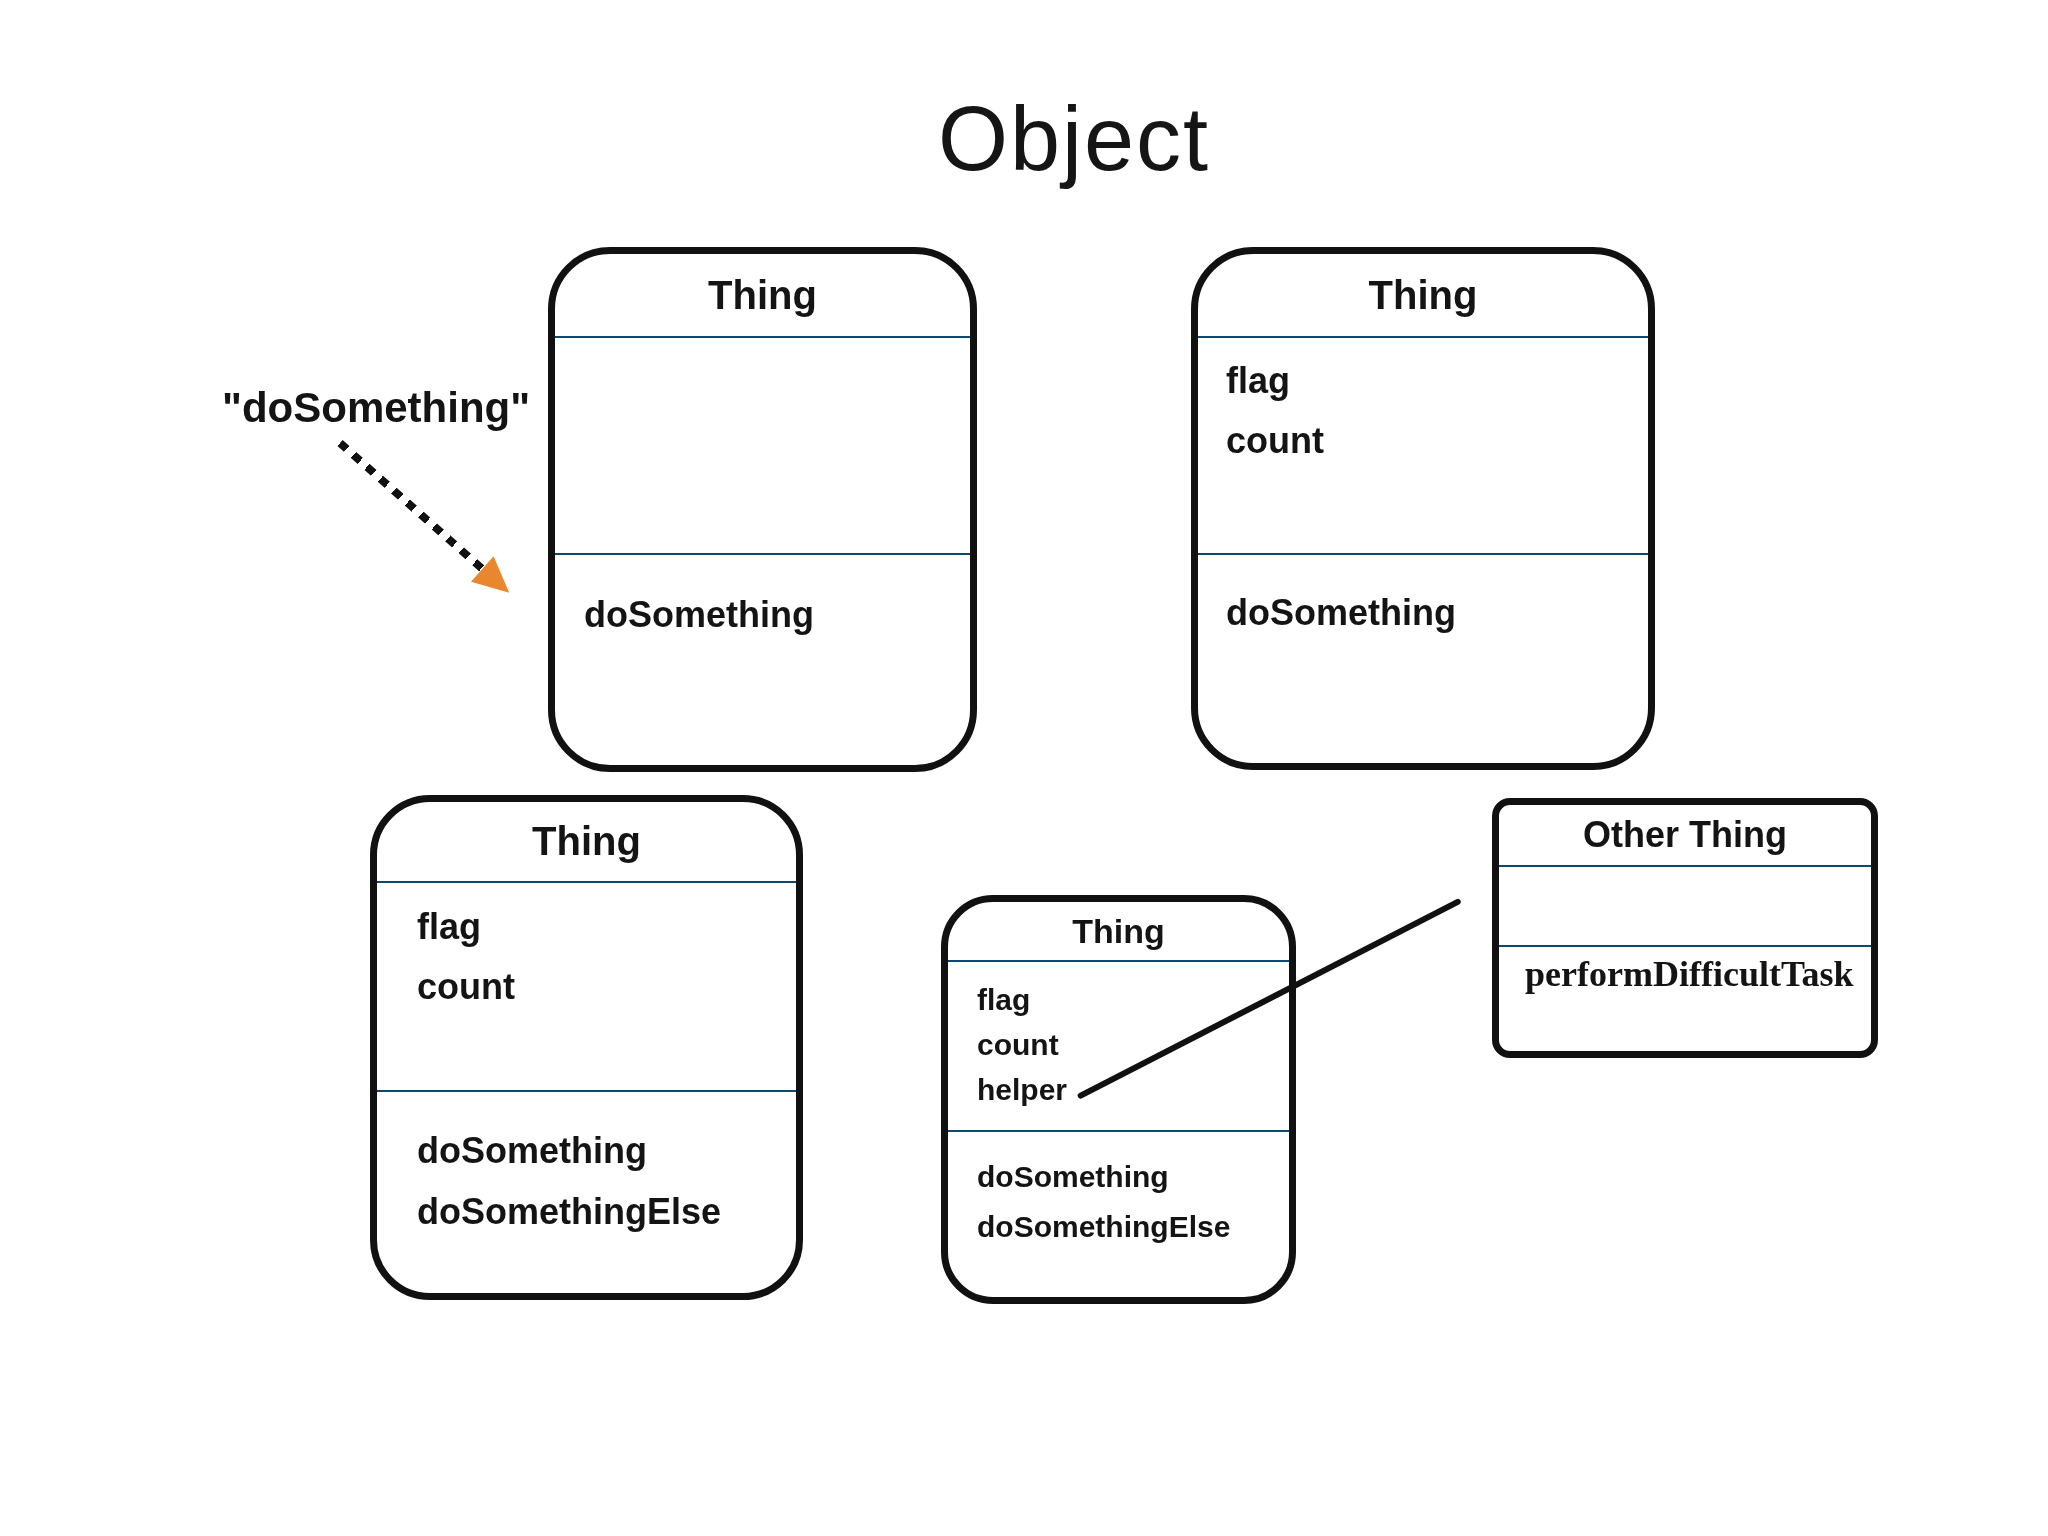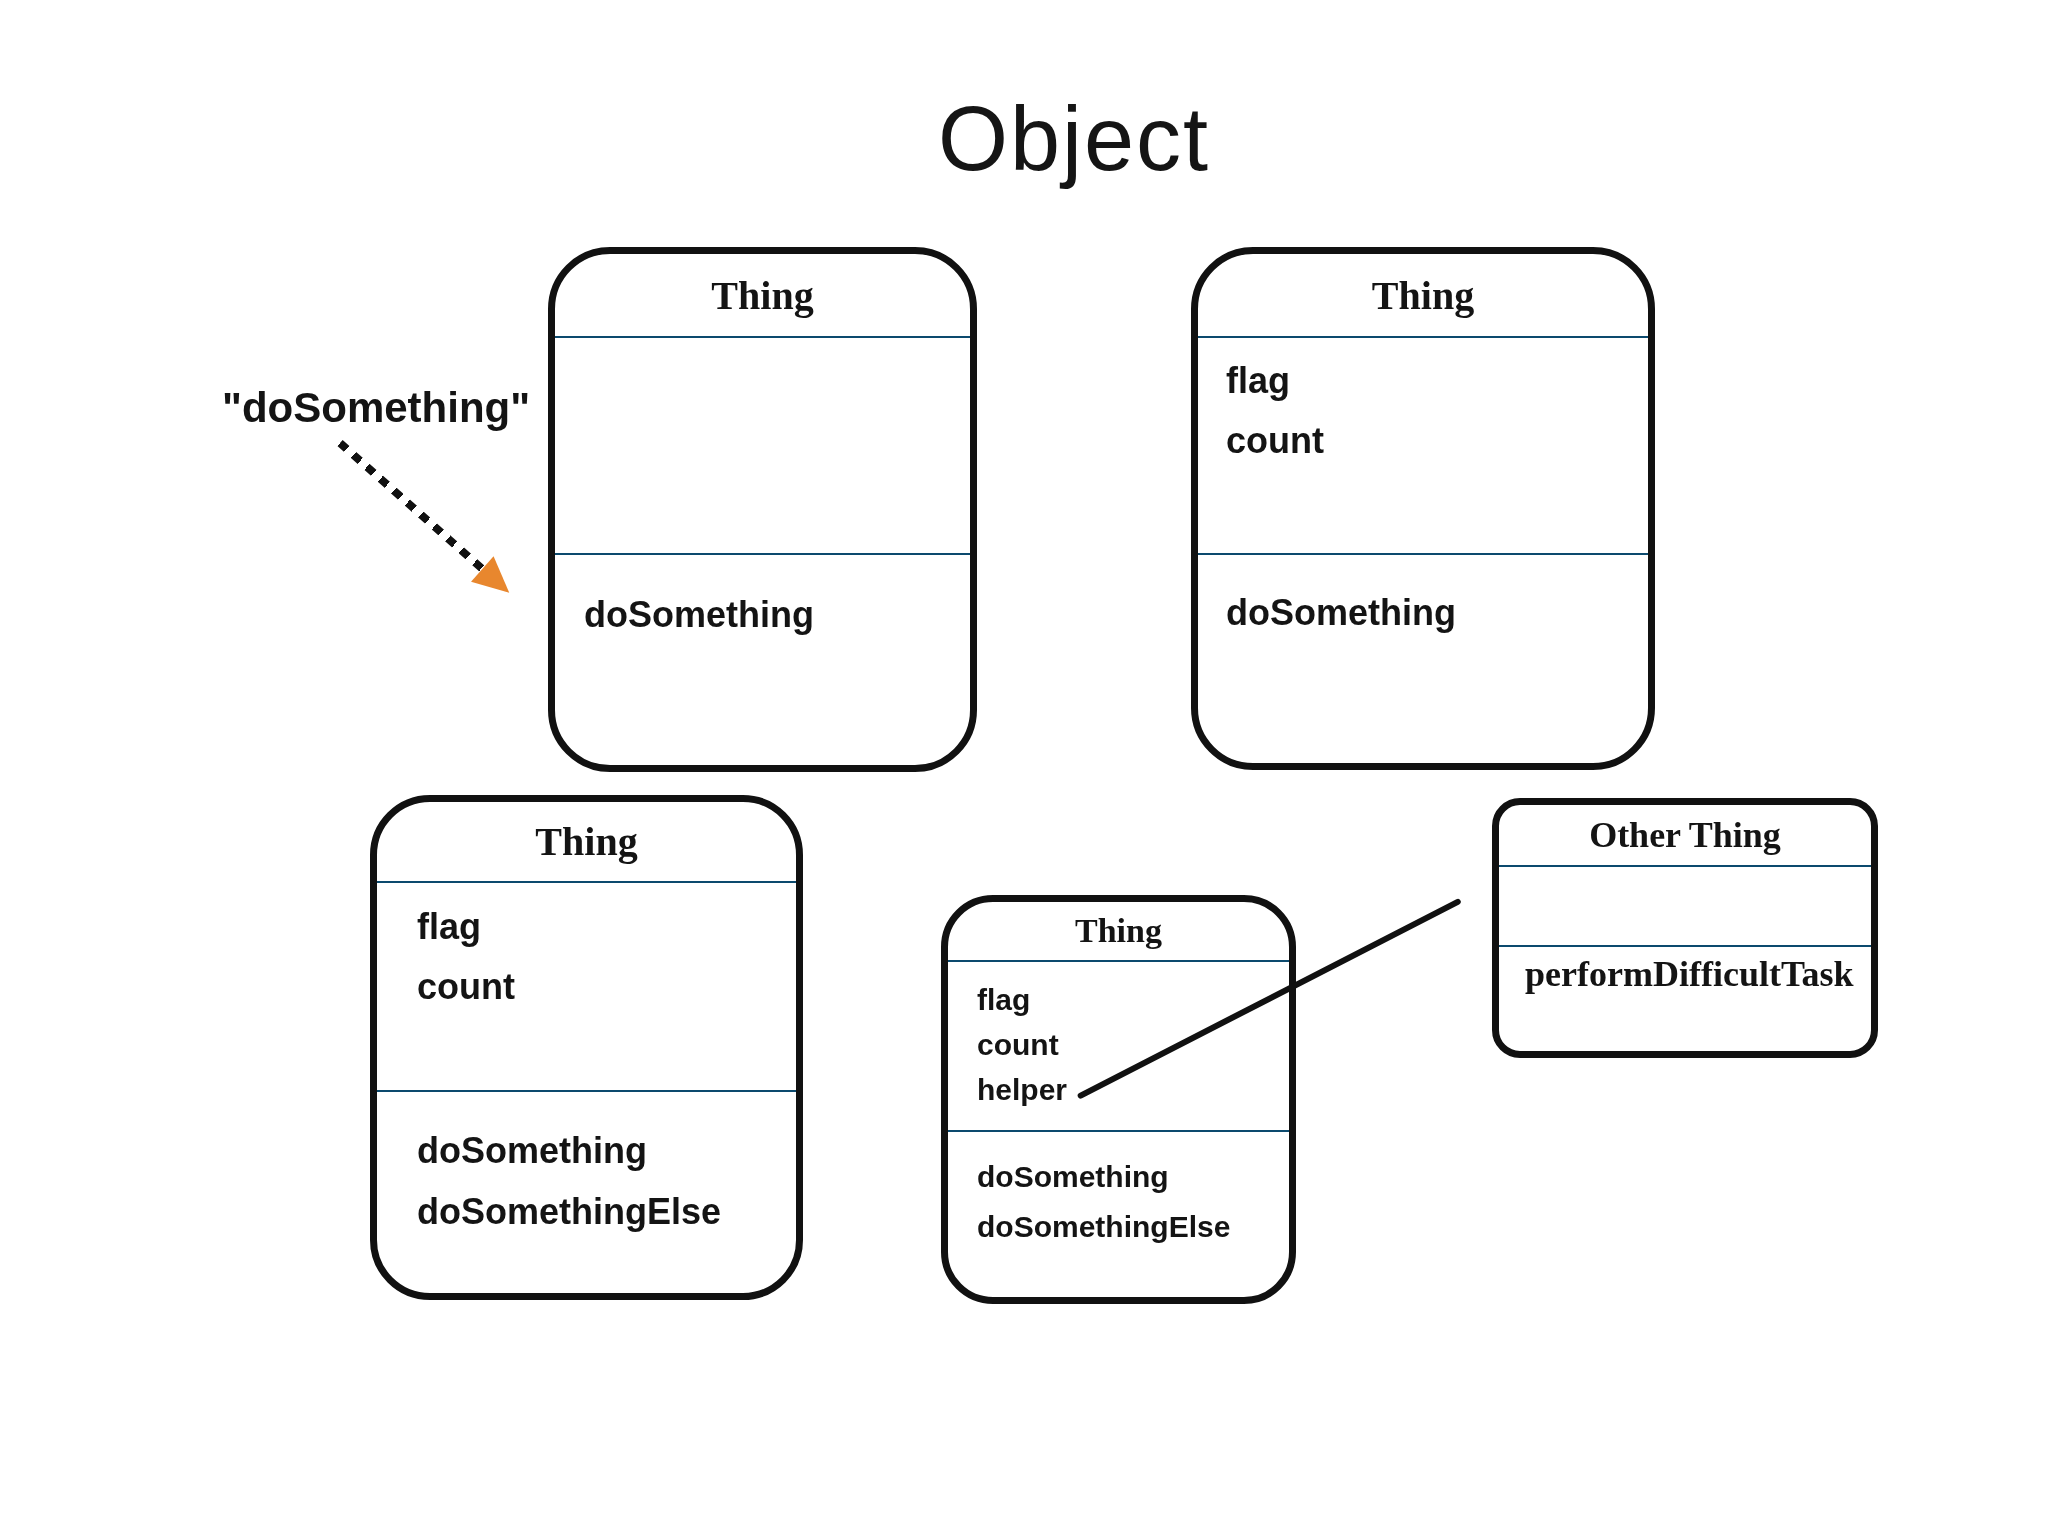--- a/index.html
+++ b/index.html
@@ -18,21 +18,21 @@
 
   
   .uml-box {
     position:absolute; box-sizing:border-box;
     border:7px solid #111111; background:#ffffff;
     display:flex; flex-direction:column;
     font-weight:bold; color:#141414;
   }
   .box-header {
     display:flex; align-items:center; justify-content:center;
-    font-size:40px; flex:0 0 auto;font-family:Liberation Serif, serif;
+    font-size:40px; flex:0 0 auto;
   }
   .box-section { box-sizing:border-box; border-top:2px solid #0c4a6e; }
   .member { white-space:nowrap; }
 
   
   #box1 { left:548px; top:247px; width:429px; height:525px; border-radius:62px; }
   #box1 .box-header { height:82px; }
   #box1 .attrs   { height:217px; }
   #box1 .methods { flex:1 1 auto; padding:30px 10px 0 29px; font-size:36px; line-height:60px; }
 
@@ -48,21 +48,21 @@
   #box3 .attrs   { height:209px; padding:14px 10px 0 40px; font-size:36px; line-height:60px; }
   #box3 .methods { flex:1 1 auto; padding:28px 10px 0 40px; font-size:36px; line-height:61px; }
 
   
   #box4 { left:941px; top:895px; width:355px; height:409px; border-radius:52px; }
   #box4 .box-header { height:58px; font-size:34px; }
   #box4 .attrs   { height:170px; padding:15px 10px 0 29px; font-size:30px; line-height:45px; }
   #box4 .methods { flex:1 1 auto; padding:20px 10px 0 29px; font-size:30px; line-height:50px; }
 
   
-  #box5 { left:1492px; top:798px; width:386px; height:260px; border-radius:28px; }
+  #box5 { left:1492px; top:798px; width:386px; height:260px; border-radius:18px; }
   #box5 .box-header { height:60px; font-size:36px; }
   #box5 .attrs   { height:80px; }
   #box5 .methods { flex:1 1 auto; padding:4px 10px 0 26px; font-size:36px; line-height:46px;font-family:Liberation Serif, serif; }
 
   
   .message-label {
     position:absolute; left:222px; top:384px;
     font-size:42px; font-weight:bold; color:#141414; white-space:nowrap;
   }
 

